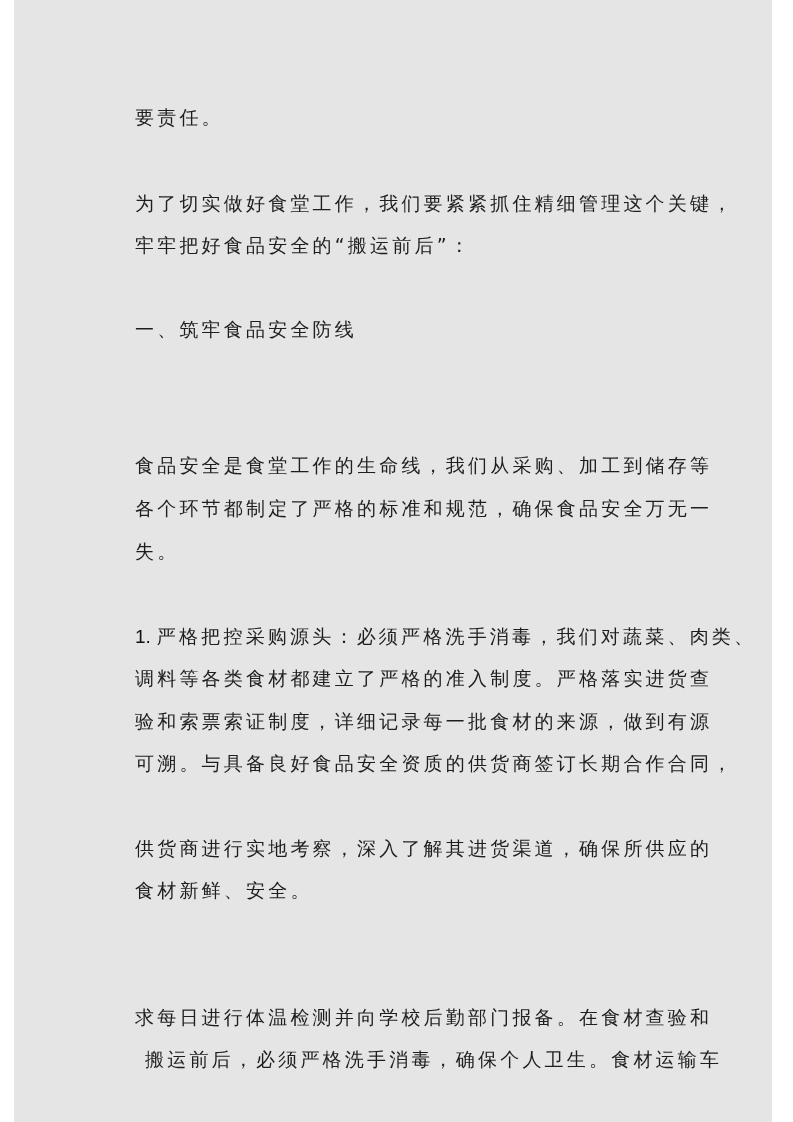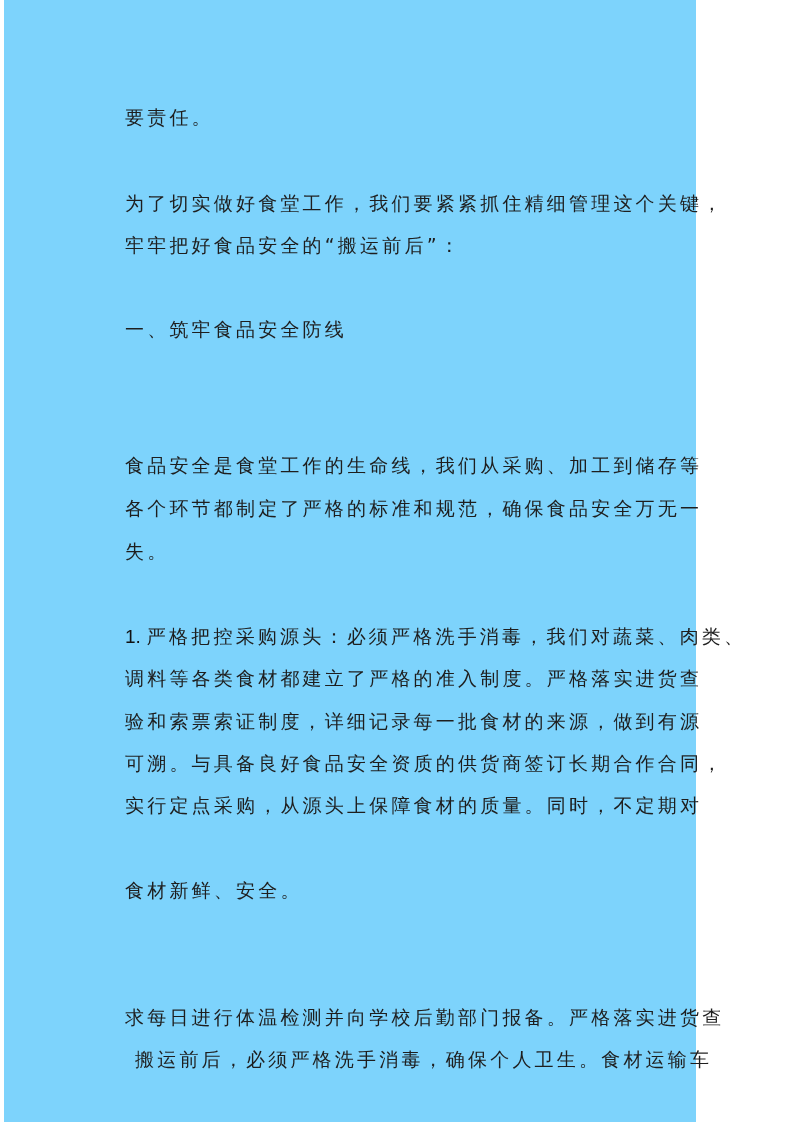--- a/index.html
+++ b/index.html
@@ -10,25 +10,25 @@
     body {
       width: 793px;
       height: 1122px;
       position: relative;
       overflow: hidden;
       font-family: "DejaVu Sans", "Liberation Sans", sans-serif;
       color: #1a1a1a;
     }
     .page {
       position: absolute;
-      left: 4px;
+      left: 14px;
       top: 0;
-      width: 692px;
+      width: 758px;
       height: 1122px;
-      background: #7dd3fc;
+      background: #e5e5e5;
     }
     .line {
       position: absolute;
       left: 121px;
       font-size: 19px;
       letter-spacing: 3.2px;
       white-space: nowrap;
       line-height: 24px;
       color: #1e1e1e;
     }
@@ -75,27 +75,27 @@
   </div>
   <div class="line" style="top:666px;text-align:right;">
     <span>调料等各类食材都建立了严格的准入制度。严格落实进货查</span>
   </div>
   <div class="line" style="top:709px;">
     <span>验和索票索证制度，详细记录每一批食材的来源，做到有源</span>
   </div>
   <div class="line" style="top:751px;">
     <span>可溯。与具备良好食品安全资质的供货商签订长期合作合同，</span>
   </div>
-  <div class="line" style="top:793px;">
-    <span>实行定点采购，从源头上保障食材的质量。同时，不定期对</span>
+  <div class="line" style="top:836px;">
+    <span>供货商进行实地考察，深入了解其进货渠道，确保所供应的</span>
   </div>
   <div class="line" style="top:878px;">
     <span>食材新鲜、安全。</span>
   </div>
 
   <div class="line" style="top:1005px;">
-    <span>求每日进行体温检测并向学校后勤部门报备。严格落实进货查</span>
+    <span>求每日进行体温检测并向学校后勤部门报备。在食材查验和</span>
   </div>
   <div class="line" style="top:1047px;margin-left:10px;">
     <span>搬运前后，必须严格洗手消毒，确保个人卫生。食材运输车</span>
   </div>
 
 </div>
 
 </body></html>

